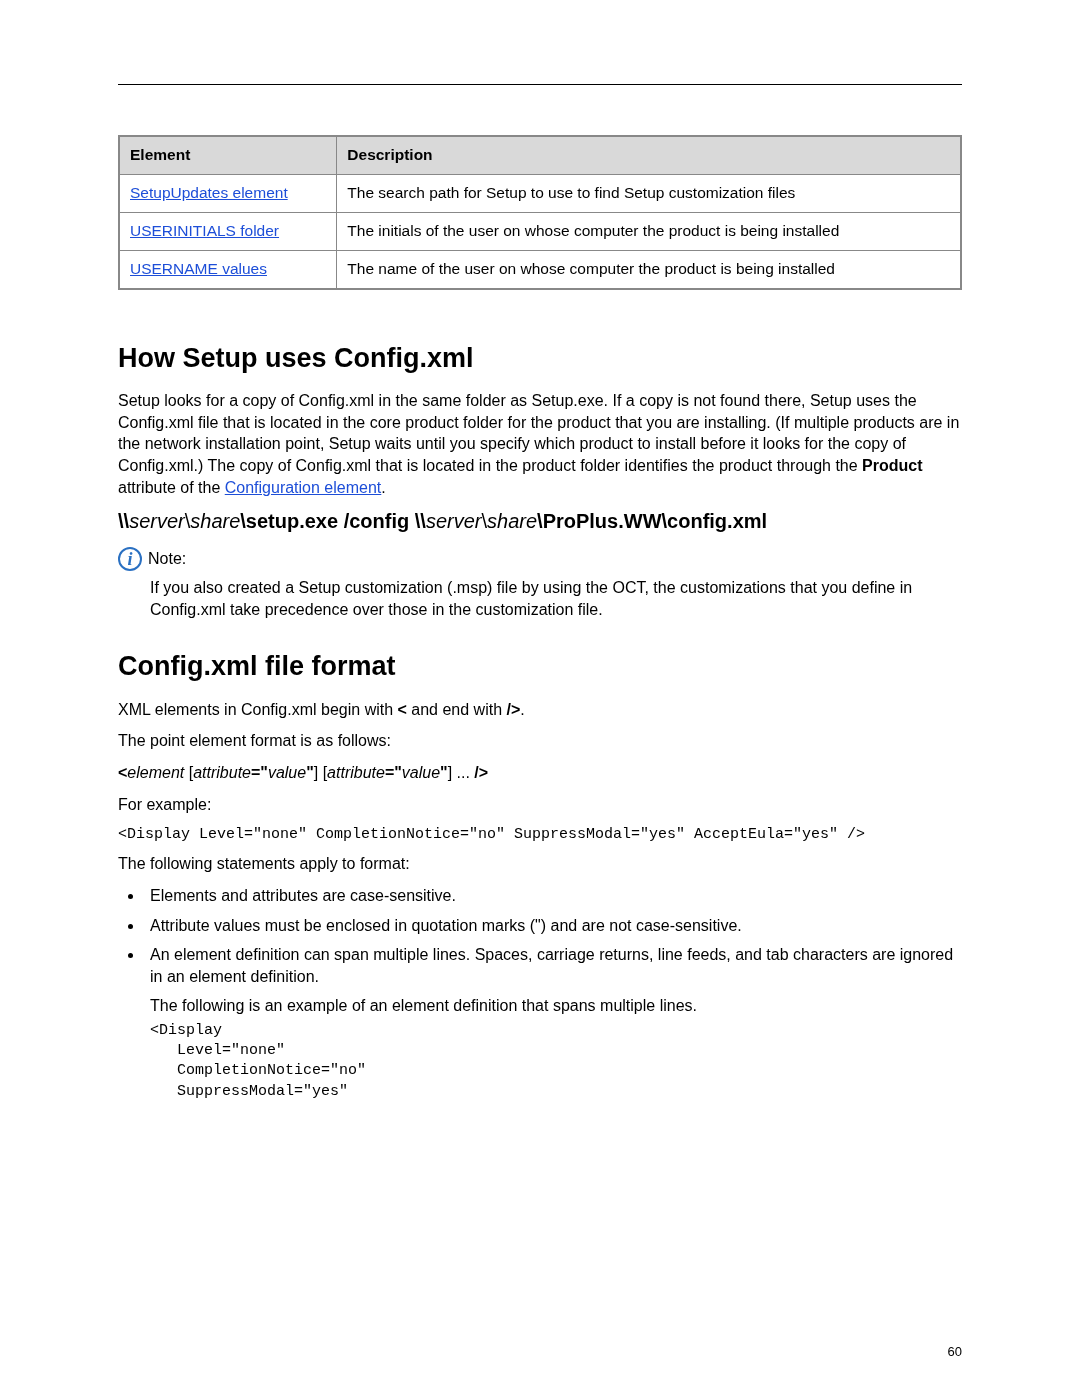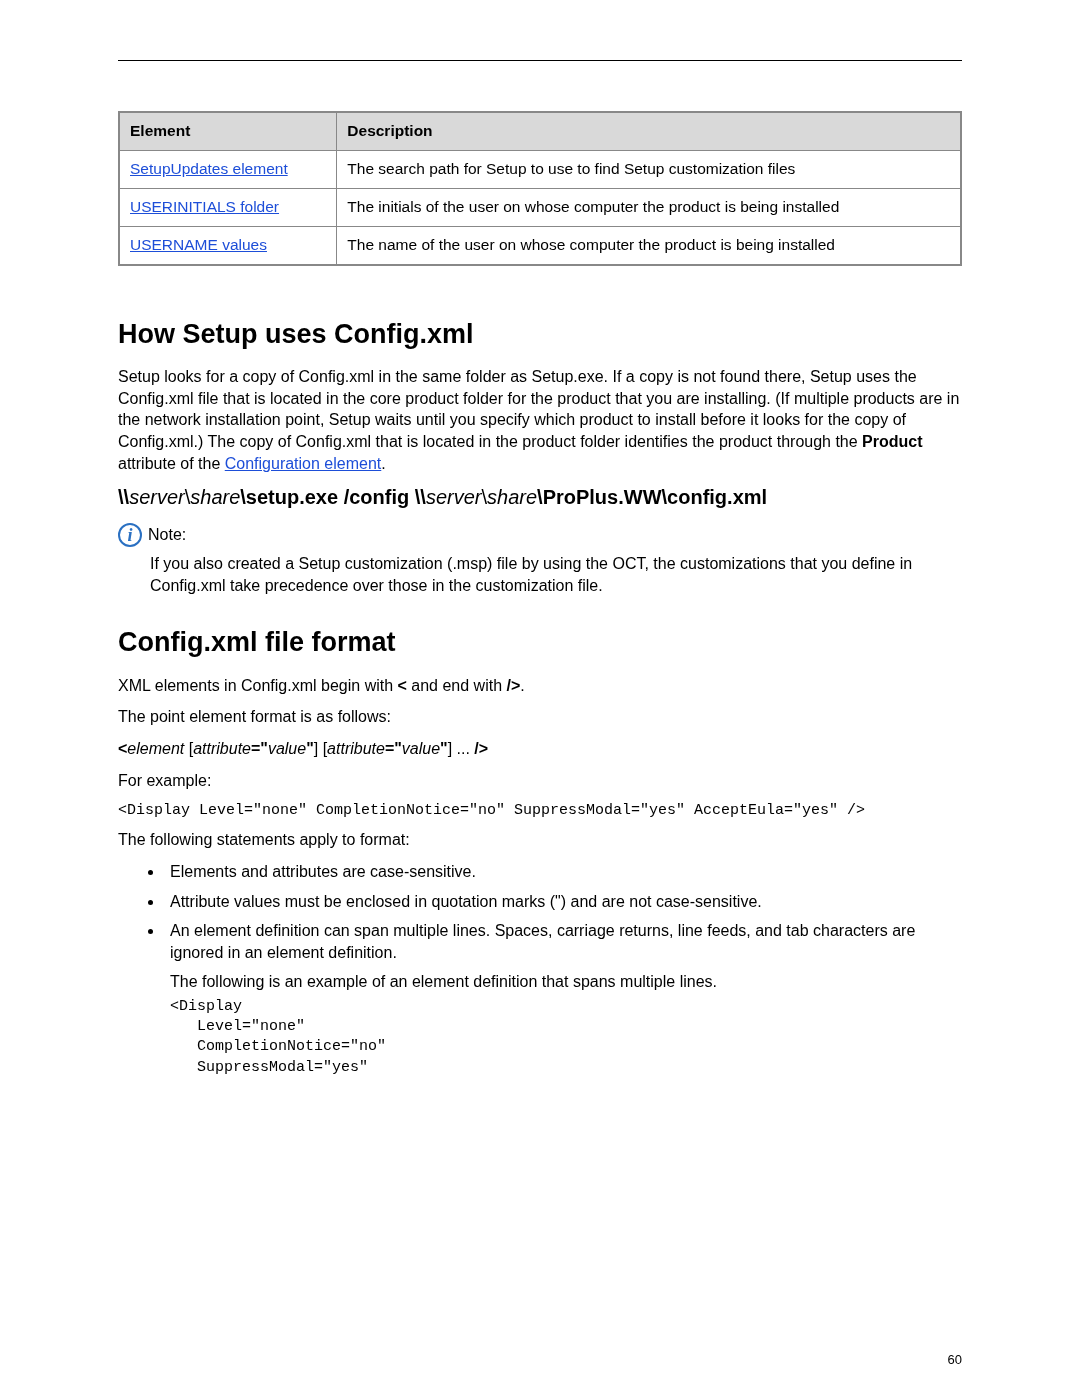--- a/index.html
+++ b/index.html
@@ -8,21 +8,21 @@
     margin: 0;
     padding: 0;
     font-size: 16px;
     line-height: 1.35;
     background: #fff;
   }
   .page {
     width: 1080px;
     height: 1397px;
     box-sizing: border-box;
-    padding: 60px 118px 40px 118px;
+    padding: 84px 118px 40px 118px;
     position: relative;
   }
   hr.top-rule {
     border: none;
     border-top: 1px solid #000;
     margin: 0 0 50px 0;
   }
   table.elem-table {
     width: 100%;
     border-collapse: collapse;
@@ -95,30 +95,30 @@
   }
   .indent-code {
     margin-left: 30px;
   }
   ul.fmt {
     list-style-type: disc;
     padding-left: 26px;
     margin: 6px 0;
   }
   ul.fmt li {
-    margin: 8px 0 8px 20px;
+    margin: 8px 0 8px 0;
     padding-left: 6px;
     font-size: 16px;
   }
   .li-sub {
     margin-top: 8px;
   }
   .page-num {
     position: absolute;
-    bottom: 28px;
+    bottom: 36px;
     right: 118px;
     font-size: 13px;
   }
   .italic { font-style: italic; }
   .bold { font-weight: bold; }
 </style>
 </head>
 <body>
 
 <div class="page">

